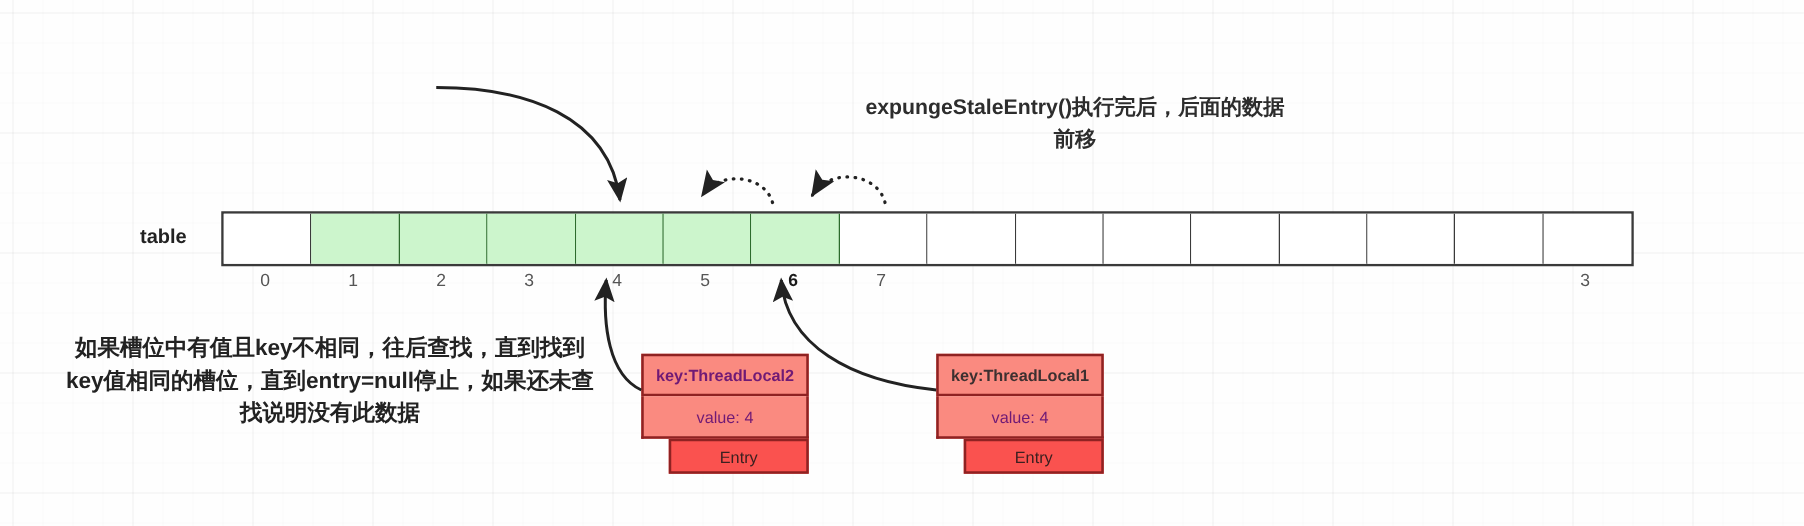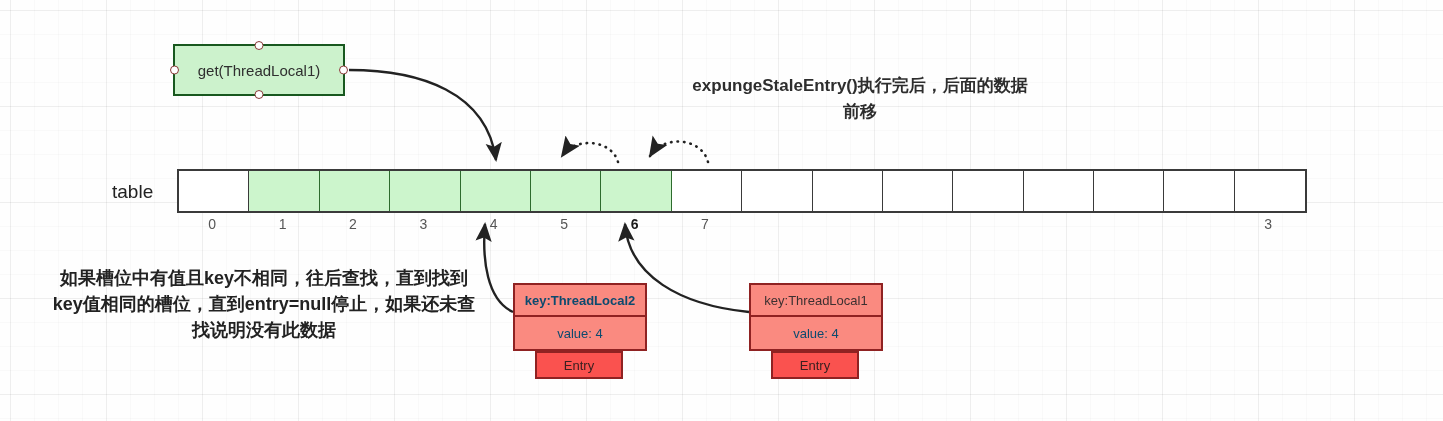--- a/index.html
+++ b/index.html
@@ -64,22 +64,22 @@
     font-weight: bold;
     color: #2d2d2d;
     line-height: 1.5;
   }
 
   
   #table-label {
     position: absolute;
     left: 112px;
     top: 181px;
-    font-size: 19px;
-    font-weight: normal;
+    font-size: 16px;
+    font-weight: bold;
     color: #222;
   }
   #table-row {
     position: absolute;
     left: 177px;
     top: 169px;
     height: 44px;
     display: flex;
     border: 2px solid #3a3a3a;
   }
@@ -123,28 +123,28 @@
   
   .entry-box { position: absolute; width: 134px; }
   .entry-kv {
     border: 2px solid #8f2222;
     background: #fa8a80;
     height: 34px;
     display: flex;
     align-items: center;
     justify-content: center;
     font-size: 13px;
-    color: #0c4a6e;
+    color: #701a75;
   }
   .entry-kv.key    { font-weight: bold; }
   .entry-kv.value  { font-weight: normal; border-top: none; }
-  .entry-kv.key.light { font-weight: normal; color: #3d3030; }
+  .entry-kv.key.light { font-weight: bold; color: #3d3030; }
   .entry-foot {
     margin-left: 22px;
-    width: 88px;
+    width: 112px;
     height: 28px;
     border: 2px solid #8f2222;
     background: #fa524f;
     display: flex;
     align-items: center;
     justify-content: center;
     font-size: 13px;
     color: #3b2020;
   }
   #entry-left  { left: 513px; top: 283px; }
@@ -155,27 +155,20 @@
     left: 0; top: 0;
     width: 1443px; height: 421px;
     pointer-events: none;
   }
 </style>
 </head>
 <body>
 
 <div id="canvas">
 
-  <div id="get-node">
-    <span>get(ThreadLocal1)</span>
-    <span class="port left"></span>
-    <span class="port right"></span>
-    <span class="port top"></span>
-    <span class="port bottom"></span>
-  </div>
 
   <div id="headline">expungeStaleEntry()执行完后，后面的数据前移</div>
 
   <div id="table-label">table</div>
 
   <div id="table-row">
     <div class="cell"></div>
     <div class="cell filled"></div>
     <div class="cell filled"></div>
     <div class="cell filled"></div>

